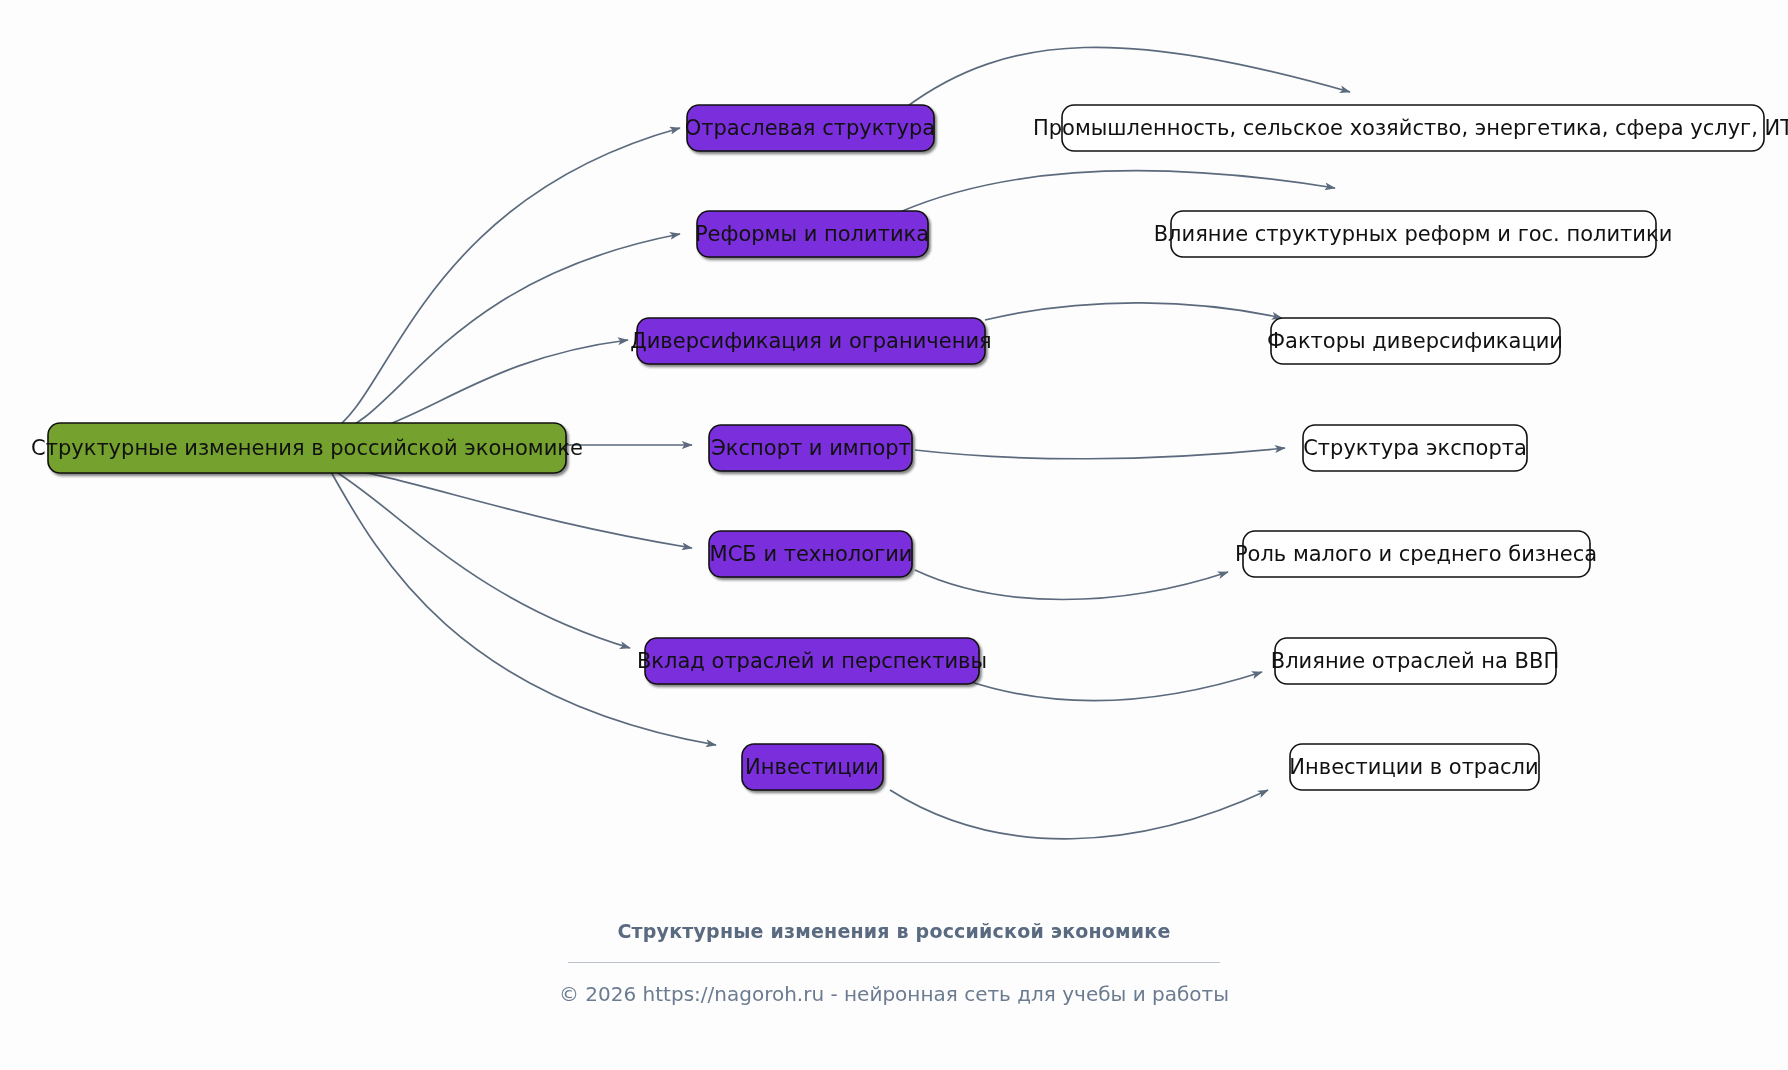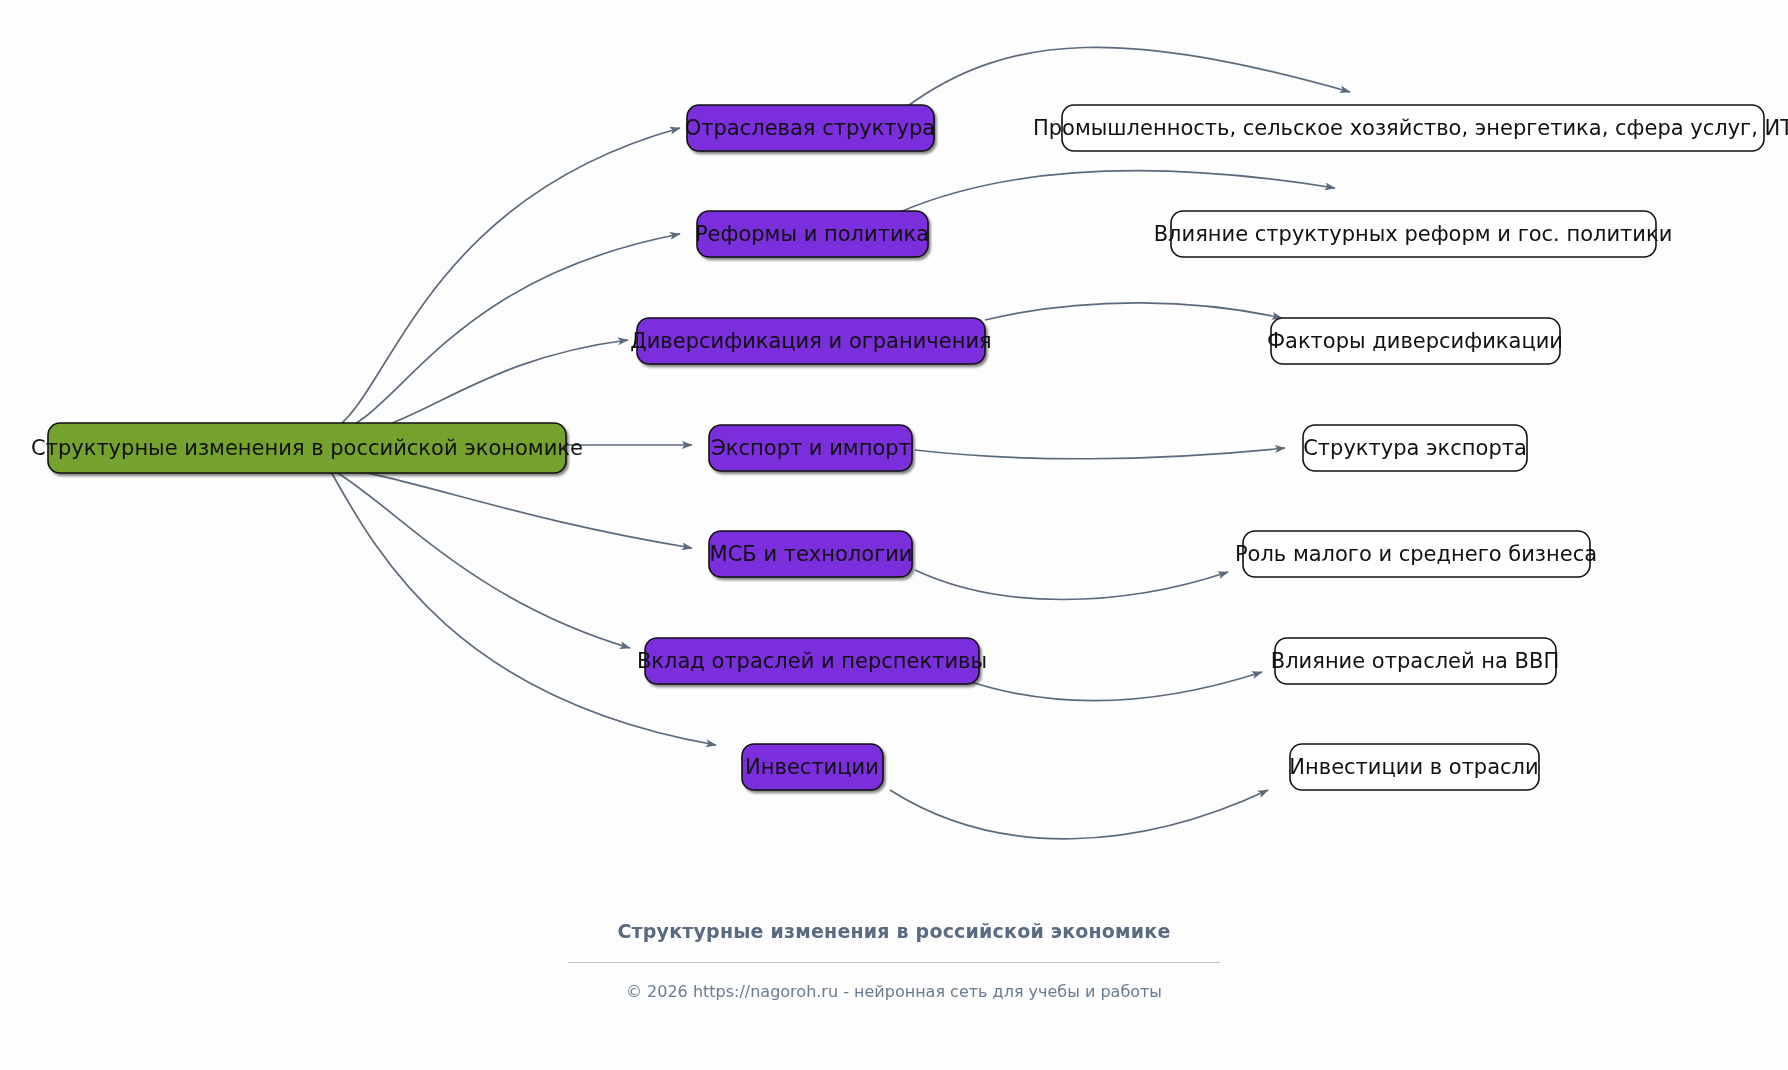--- a/index.html
+++ b/index.html
@@ -64,21 +64,21 @@
     top: 962px;
     width: 652px;
     height: 0;
     border-top: 1px solid #b9c2cd;
   }
   .footer-copy {
     position: absolute;
     width: 1788px;
     text-align: center;
     top: 982px;
-    font-size: 16px;
+    font-size: 20px;
     color: #6b7b90;
   }
 </style>
 </head>
 <body>
 
 <svg id="mindmap-canvas" viewBox="0 0 1788 1070">
   <defs>
     <marker id="arrowhead" markerWidth="11" markerHeight="8" refX="10.2" refY="4" orient="auto" markerUnits="userSpaceOnUse">
       <path d="M0,0 L11,4 L0,8 L2.6,4 Z" fill="#5b6a7d"></path>

